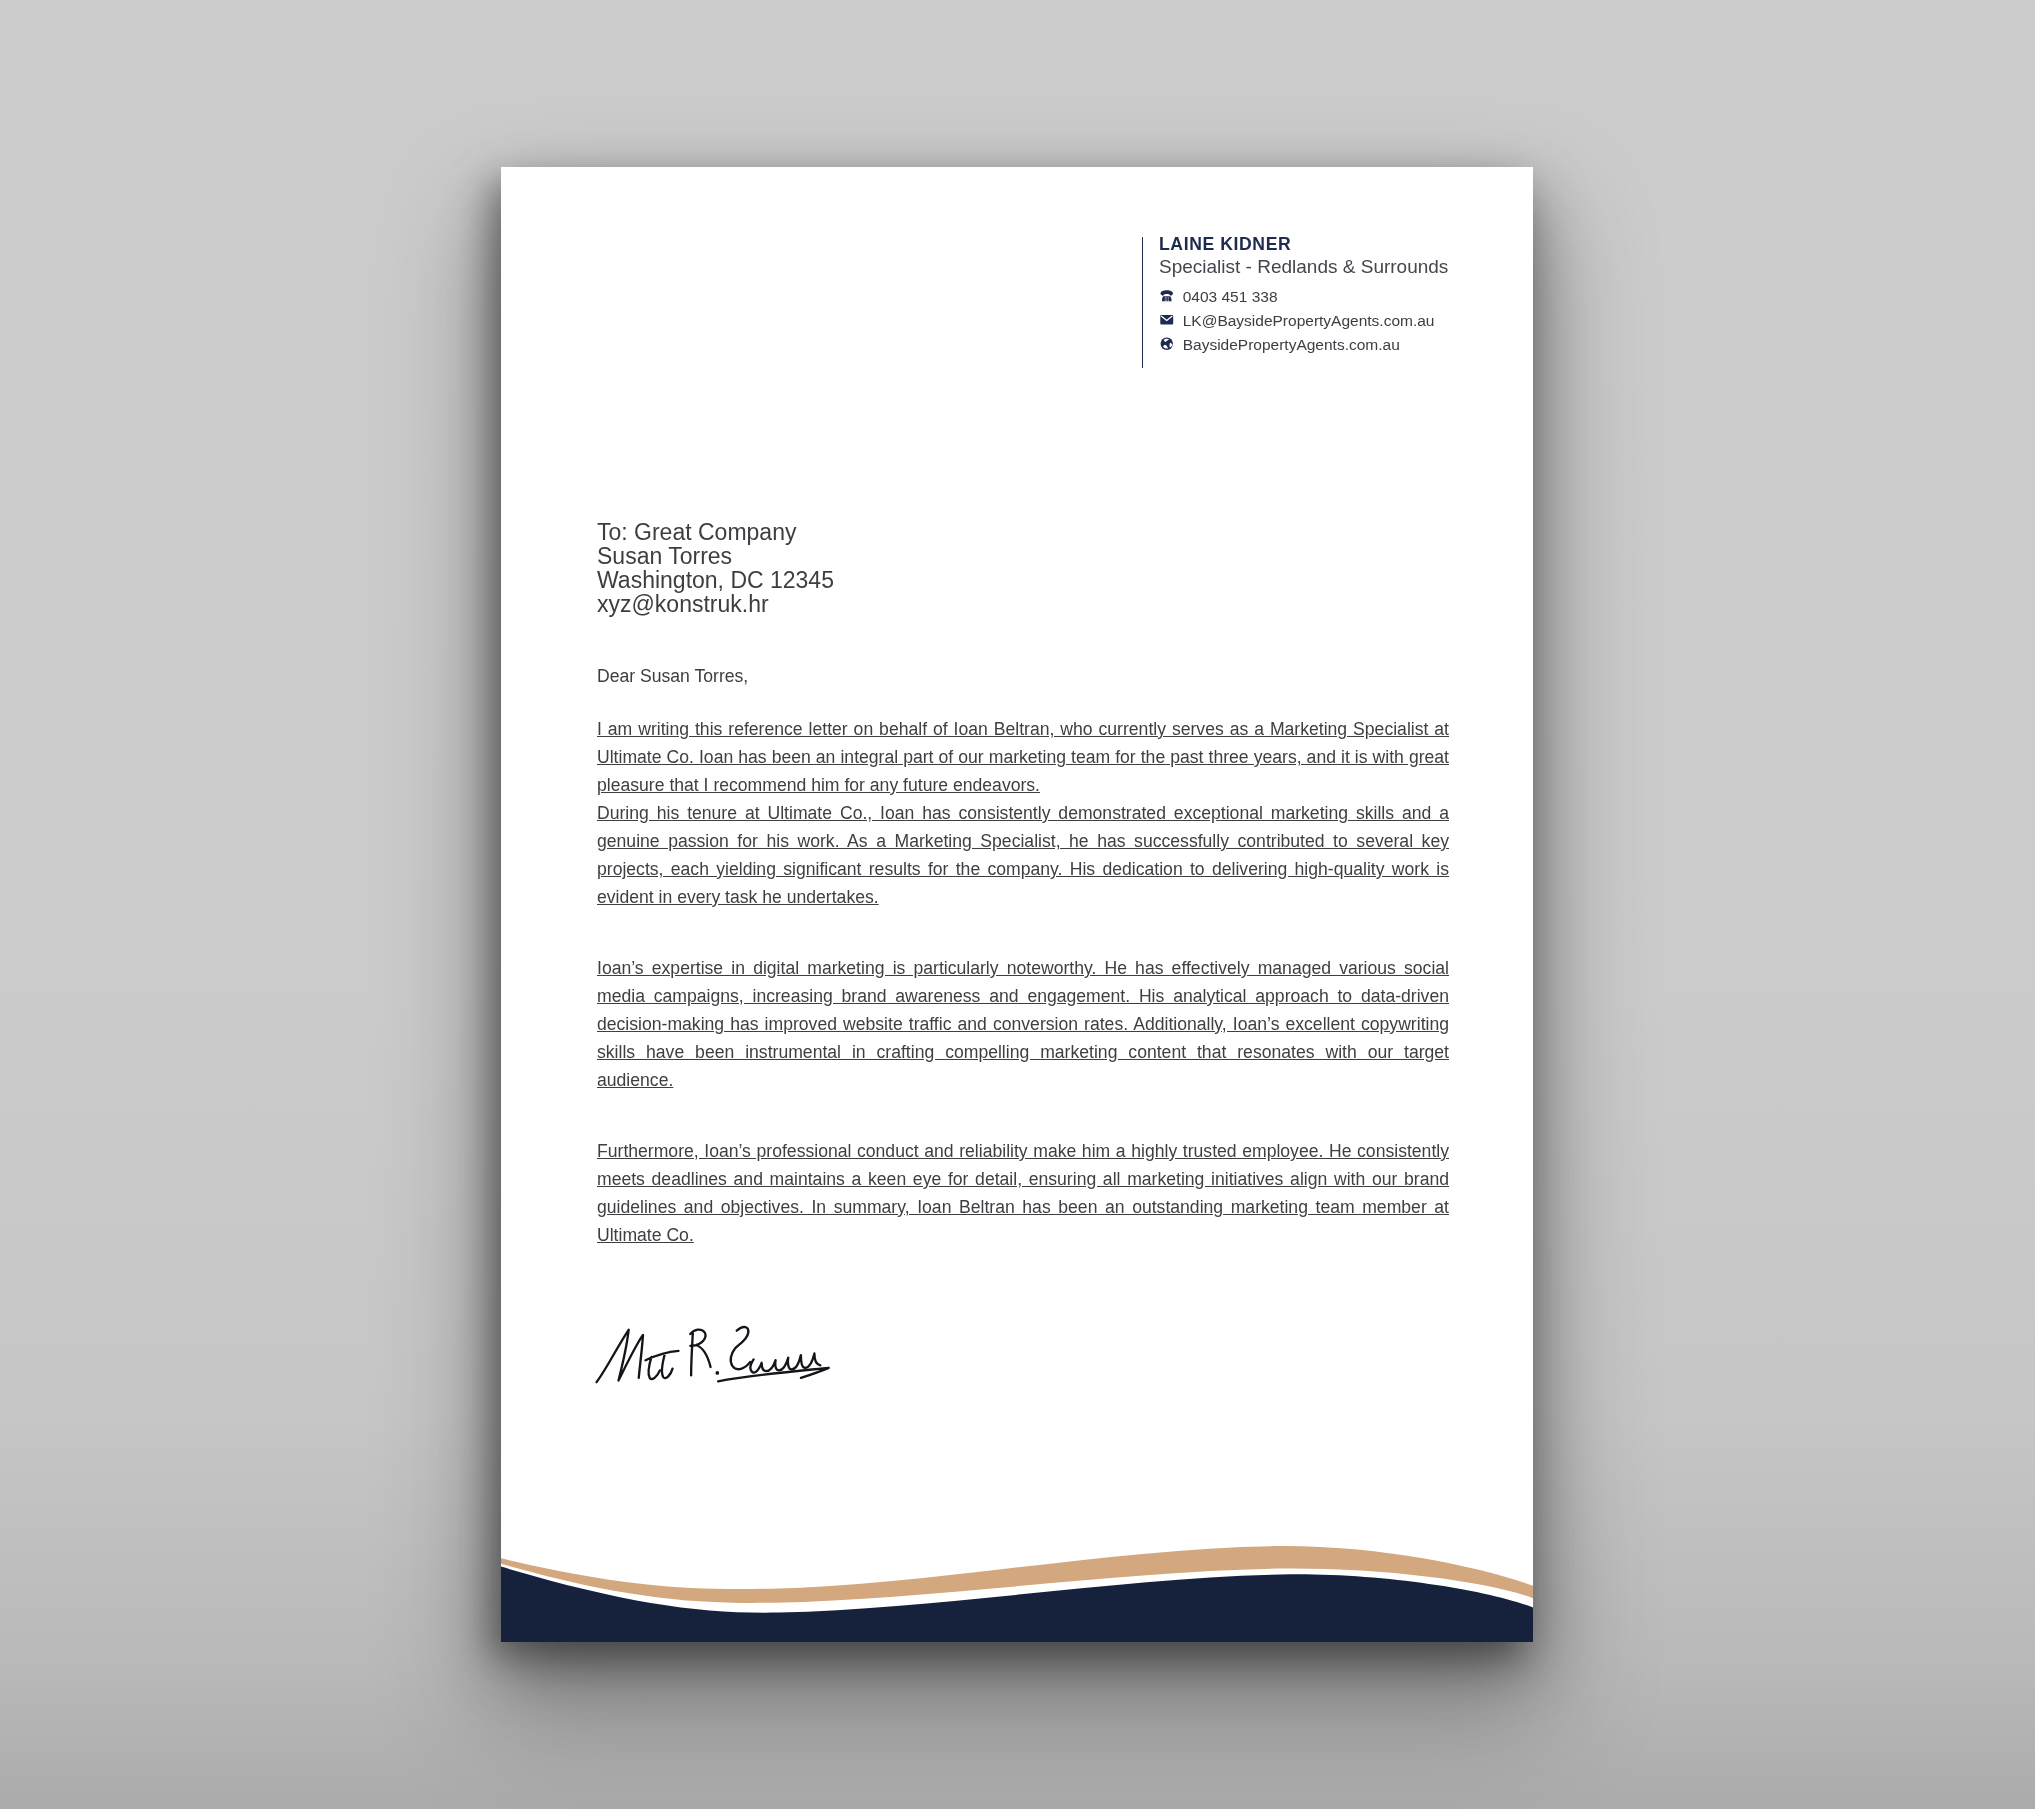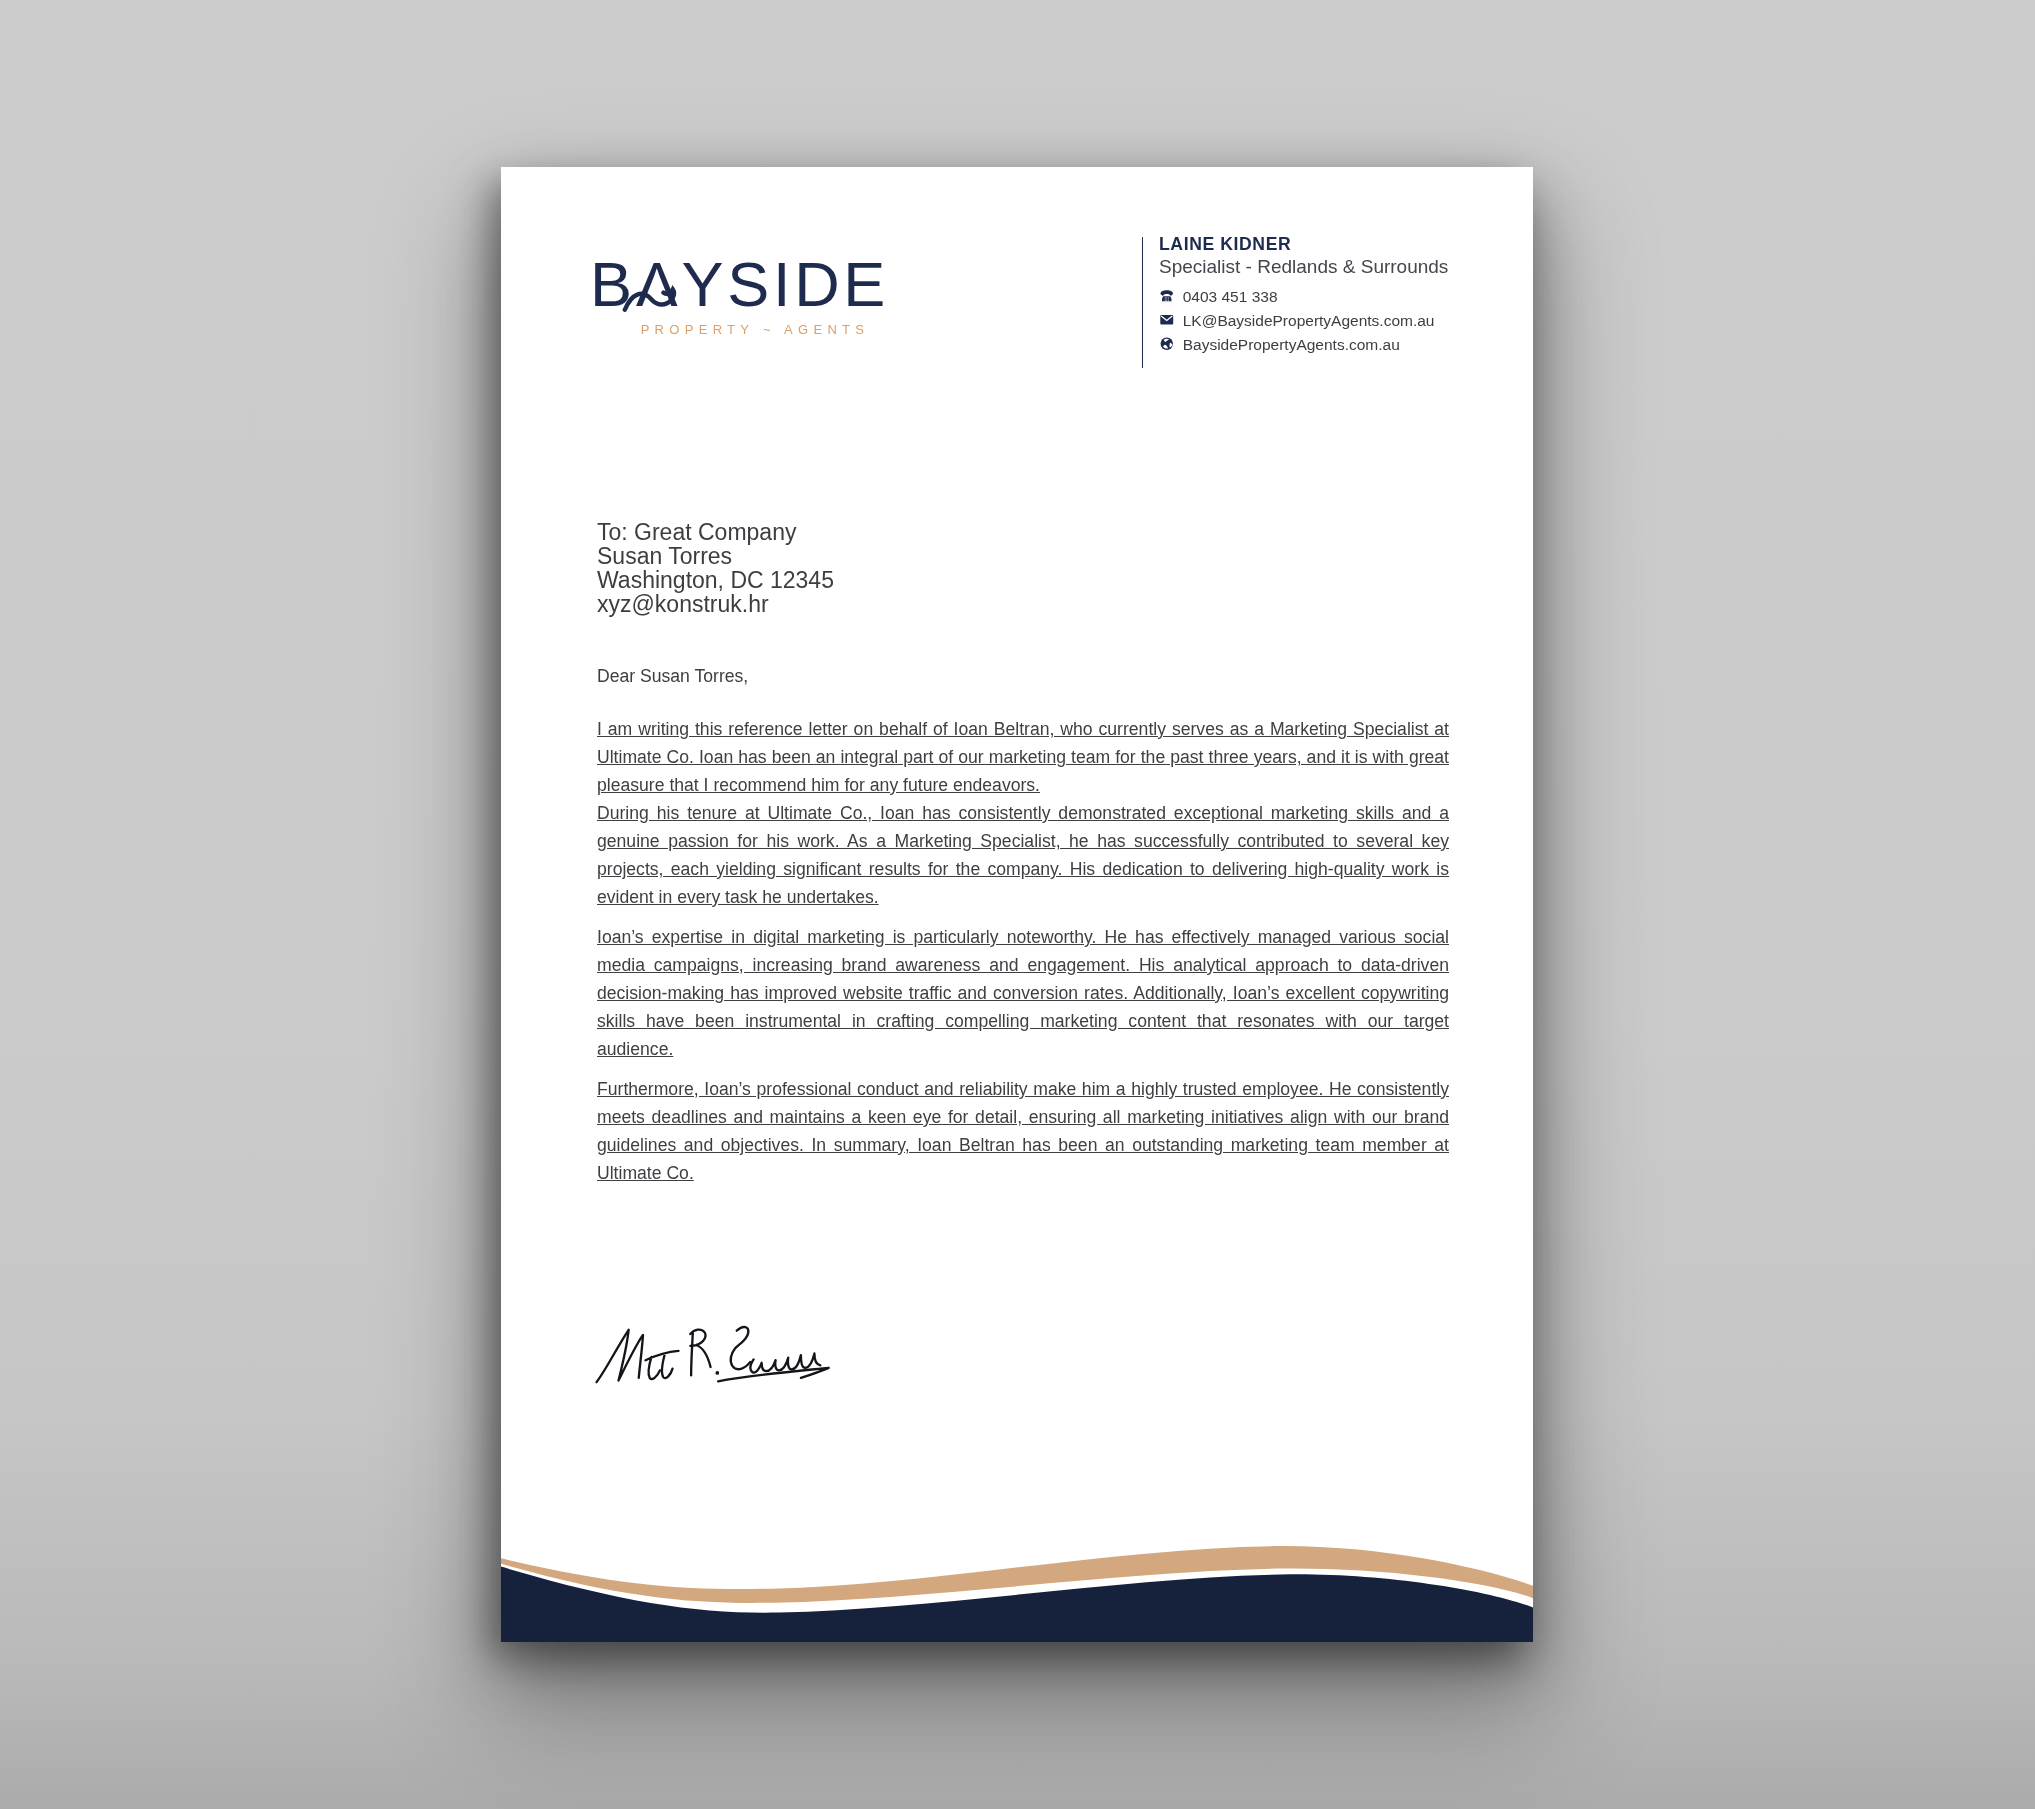--- a/index.html
+++ b/index.html
@@ -50,39 +50,32 @@
   
   .content { position:absolute; left:96px; top:0; width:852px; }
   .recipient { position:absolute; top:353px; left:0; font-size:23px; line-height:24px; color:#3e3e42; }
   .salutation { position:absolute; top:497px; left:0; margin:0; font-size:17.6px; line-height:24px; color:#3e3e42; }
   .paragraphs { position:absolute; top:548px; left:0; width:100%; }
   .paragraphs p {
     margin:0; font-size:17.6px; line-height:28px; color:#3f3f43;
     text-align:justify;
     text-decoration:underline;
   }
-  .paragraphs p.gap { margin-top:12px; }
+  .paragraphs p.gap { margin-top:43px; }
   .signature { position:absolute; top:1151px; left:-4.9px; width:254px; height:76px; }
 
   
   .waves { position:absolute; left:0; bottom:0; width:1032px; height:123px; display:block; }
 </style>
 </head>
 <body>
 
 <div class="stage">
   <div class="page">
 
-    <div class="logo">
-      <div class="wordmark">BΛYSIDE</div>
-      <svg class="logo-wave" viewBox="0 0 150 78" fill="none">
-        <path d="M7 63 C24 22 50 13 72 37 C86 53 106 55 121 39 C128 31 130 20 125 13 C120 23 111 27 102 21" stroke="#1e2b4e" stroke-width="11" stroke-linecap="round" fill="none"></path>
-      </svg>
-      <div class="tagline">PROPERTY ~ AGENTS</div>
-    </div>
 
     <div class="agent">
       <div class="agent-rule"></div>
       <div class="agent-name">LAINE KIDNER</div>
       <div class="agent-title">Specialist - Redlands &amp; Surrounds</div>
       <div class="agent-rows">
         <div class="agent-row">
           <svg viewBox="0 0 24 24" fill="#1e2b4e">
             <path d="M2.3 8.3 C2.3 5.4 6.6 3.4 12 3.4 C17.4 3.4 21.7 5.4 21.7 8.3 C21.7 9 21.4 9.7 20.9 10.1 L19.1 11.5 C18.5 12 17.6 11.9 17.1 11.3 L15.9 9.9 C13.4 9 10.6 9 8.1 9.9 L6.9 11.3 C6.4 11.9 5.5 12 4.9 11.5 L3.1 10.1 C2.6 9.7 2.3 9 2.3 8.3 Z"></path>
             <path d="M6.6 12.6 L17.4 12.6 C18.9 14.7 19.5 17.2 19.5 20.6 L4.5 20.6 C4.5 17.2 5.1 14.7 6.6 12.6 Z"></path>

